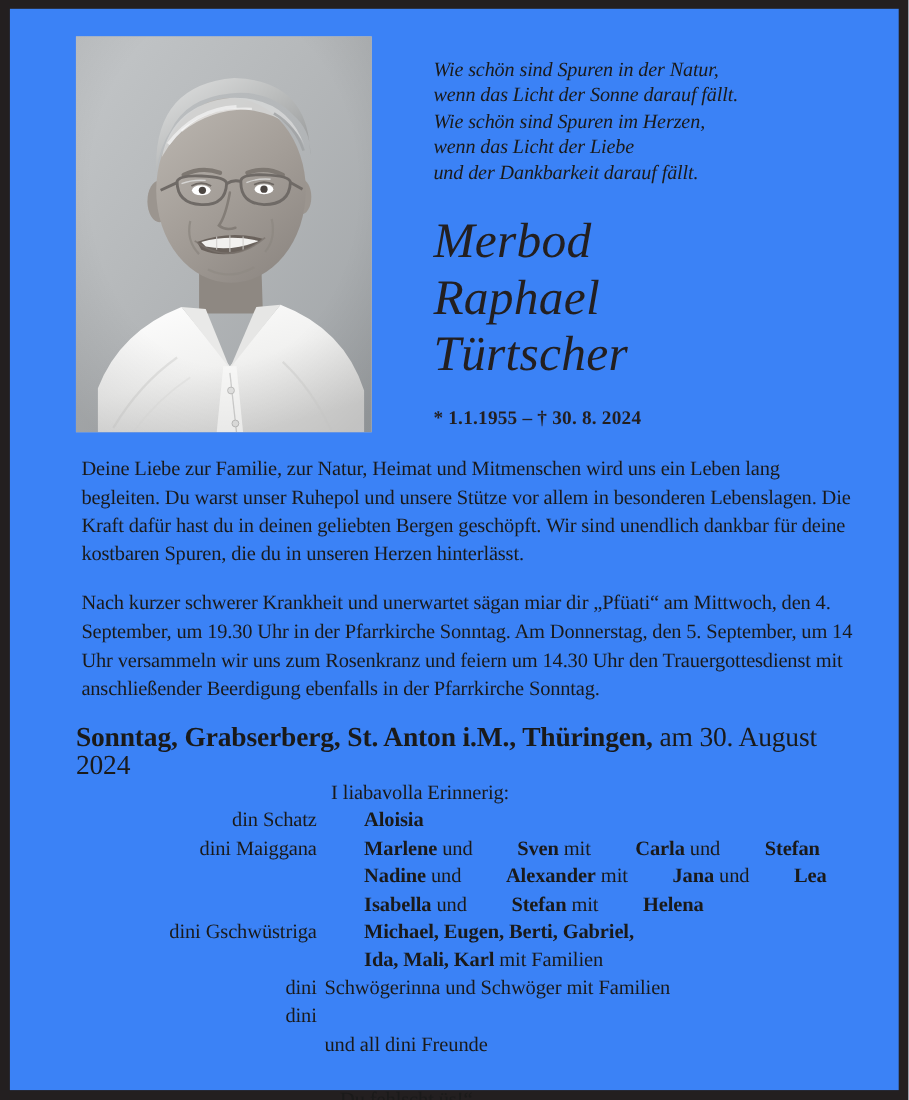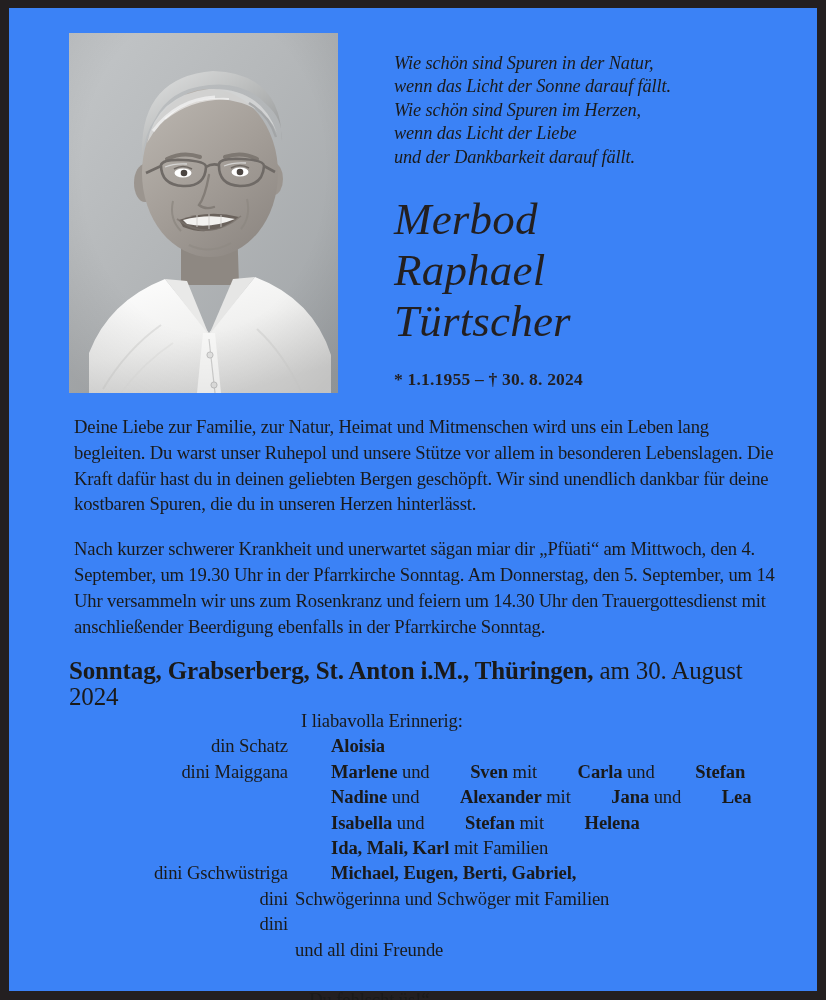--- a/index.html
+++ b/index.html
@@ -279,28 +279,28 @@
           </div>
           <div class="fam-row">
             <div class="fam-label"></div>
             <div class="fam-names"><b>Nadine</b><span> und </span><b>Alexander</b><span> mit </span><b>Jana</b><span> und </span><b>Lea</b></div>
           </div>
           <div class="fam-row">
             <div class="fam-label"></div>
             <div class="fam-names"><b>Isabella</b><span> und </span><b>Stefan</b><span> mit </span><b>Helena</b></div>
           </div>
           <div class="fam-row">
+            <div class="fam-label">dini Gschwüstriga</div>
+            <div class="fam-names"><b>Michael, Eugen, Berti, Gabriel,</b></div>
+          </div>
+          <div class="fam-row">
             <div class="fam-label"></div>
             <div class="fam-names"><b>Ida, Mali, Karl</b><span> mit Familien</span></div>
           </div>
           <div class="fam-row">
-            <div class="fam-label">dini Gschwüstriga</div>
-            <div class="fam-names"><b>Michael, Eugen, Berti, Gabriel,</b></div>
-          </div>
-          <div class="fam-row">
             <div class="fam-label">dini</div>
             <div class="fam-names"><span>Schwögerinna und Schwöger mit Familien</span></div>
           </div>
           <div class="fam-row">
             <div class="fam-label">dini</div>
           </div>
           <div class="fam-row">
             <div class="fam-label"></div>
             <div class="fam-names"><span>und all dini Freunde</span></div>
           </div>

